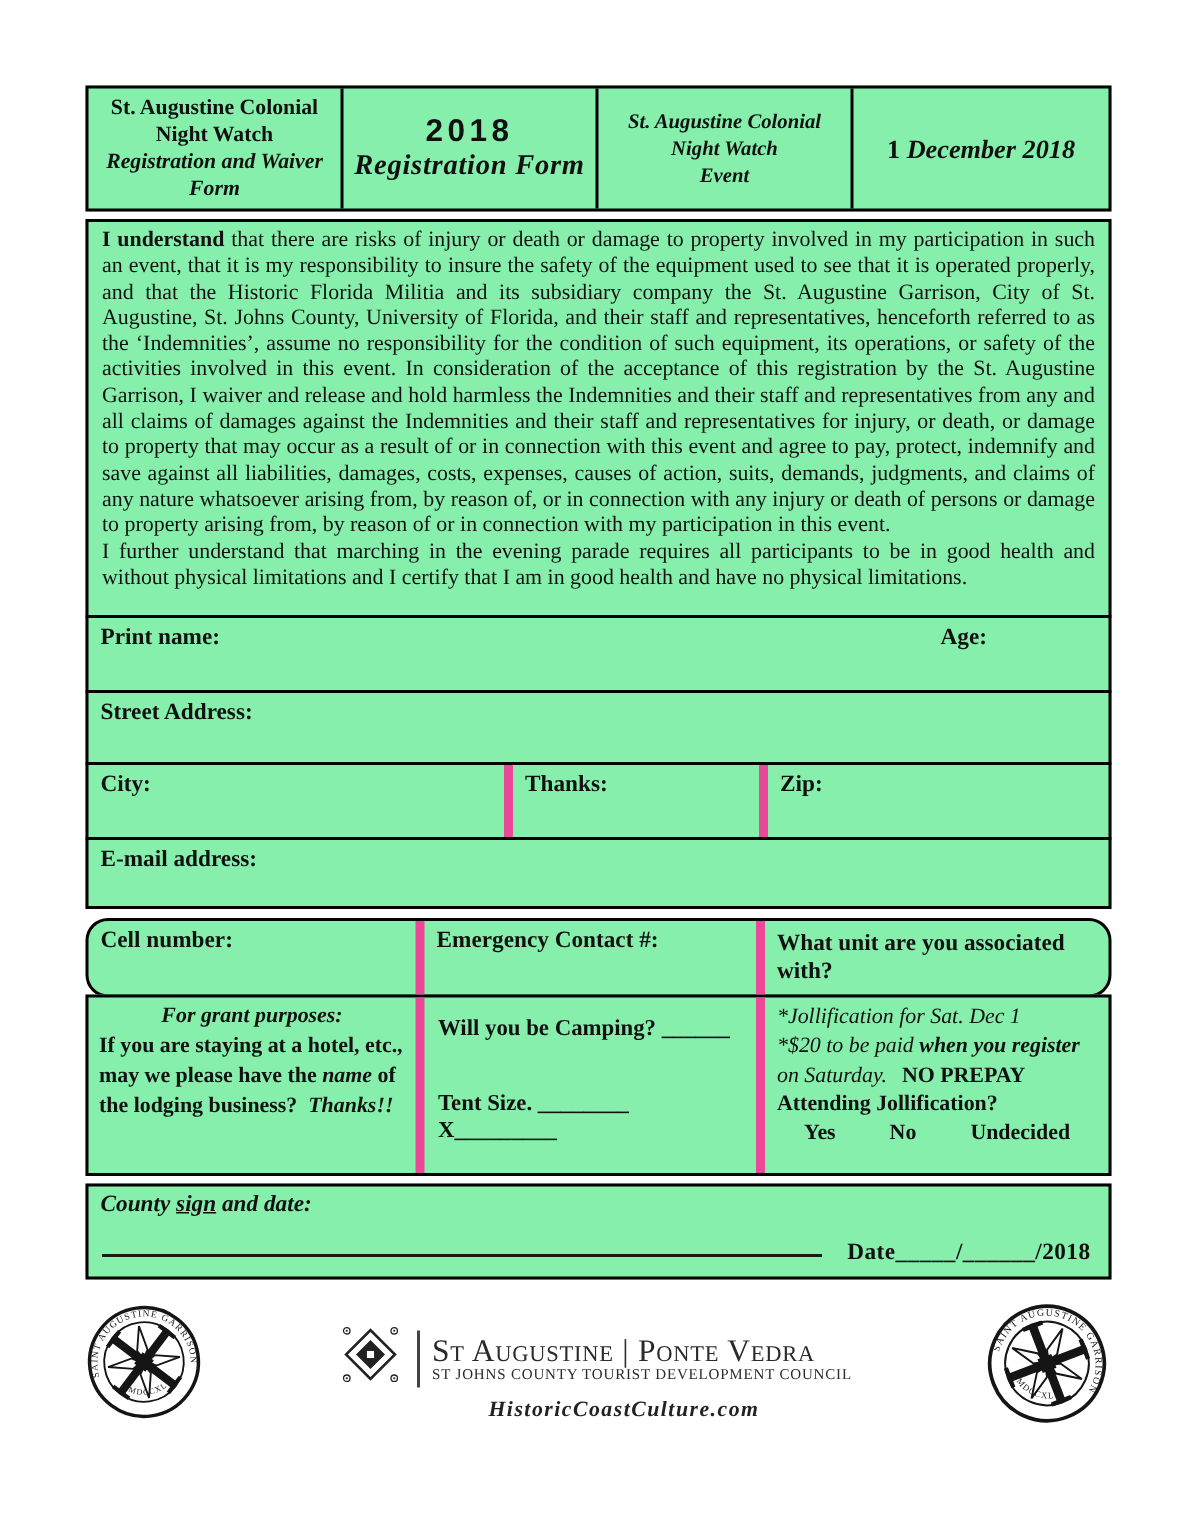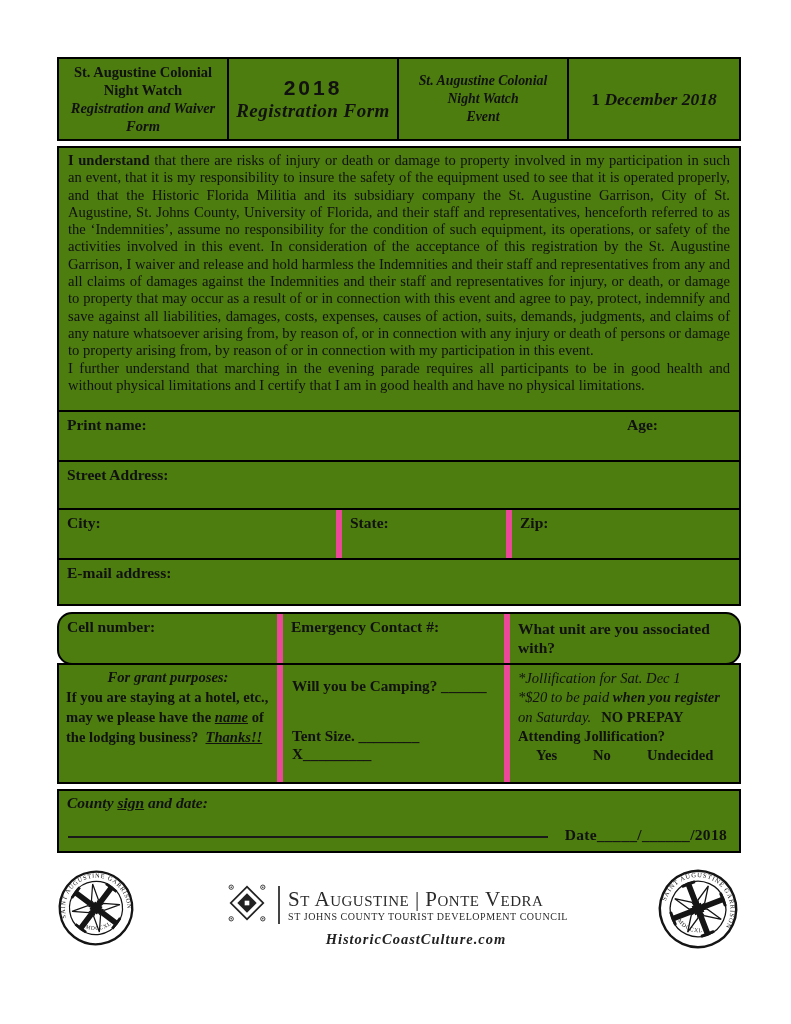--- a/index.html
+++ b/index.html
@@ -1,21 +1,21 @@
 <!DOCTYPE html>
 <html><head>
 <meta charset="utf-8">
 <style>
   * { box-sizing: border-box; }
   html,body { margin:0; padding:0; background:#ffffff; }
   body { width:791px; height:1024px; font-family:"Liberation Serif", serif; color:#111; }
   .page { position:relative; width:791px; height:1024px; background:#fff; overflow:hidden; }
   .content { position:absolute; left:57px; top:57px; width:684px; }
 
-  .box { border:2px solid #000; background:#4d7c0f; }
+  .box { border:2px solid #000; background:#86efac; }
 
   
   .header-table { display:flex; height:84px; }
   .header-cell { flex:1 1 25%; border-right:2px solid #000; display:flex; flex-direction:column; justify-content:center; align-items:center; text-align:center; padding:2px 4px; }
   .header-cell:last-child { border-right:none; }
   .h-org { font-weight:bold; font-size:14.5px; line-height:1.25; }
   .h-org-sub { font-weight:bold; font-style:italic; font-size:14.5px; line-height:1.25; }
   .h-year { font-family:"Liberation Sans", sans-serif; font-weight:bold; font-size:21px; letter-spacing:3px; line-height:1.15; }
   .h-formtitle { font-weight:bold; font-style:italic; font-size:19px; letter-spacing:0.5px; }
   .h-event { font-weight:bold; font-style:italic; font-size:13.8px; line-height:1.3; }
@@ -42,21 +42,21 @@
   
   .midtable { margin-top:6px; }
   .row-contact { height:53px; display:flex; padding:0;border-radius:15px; }
   .c-cell { width:224px; }
   .c-emerg { width:227px; }
   .c-unit { flex:1; border-right:none; }
   .c-unit .flabel { line-height:1.25; padding-top:5px; }
   .row-grant { height:121px; display:flex; padding:0; margin-top:-2px; }
   .g-left { width:224px; padding:3px 7px; font-weight:bold; font-size:14.6px; line-height:1.36; }
   .g-left .g-title { display:block; text-align:center; font-style:italic; }
-  .g-left .it { font-style:italic;text-decoration:underline; }
+  .g-left .it { font-style:italic; }
   .g-mid { width:227px; padding:12px 4px 6px 9px; font-weight:bold; font-size:15.2px; }
   .g-mid .tent { margin-top:32px; }
   .g-right { flex:1; border-right:none; padding:4px 4px 4px 8px; font-size:14.6px; }
   .g-right .jline { font-style:italic; line-height:1.33; }
   .g-right .jb { font-weight:bold; }
   .g-right .noprepay { font-style:normal; font-weight:bold; margin-left:10px; }
   .g-right .attending { font-weight:bold; line-height:1.33; }
   .g-right .opts { font-weight:bold; padding-left:18px; display:flex; gap:36px; }
 
   
@@ -120,21 +120,21 @@
 
     <div class="box frow row-street">
       <span class="flabel">Street Address:</span>
     </div>
 
     <div class="box frow row-city">
       <div class="cellsplit c-city">
         <span class="flabel">City:</span>
       </div>
       <div class="cellsplit c-state">
-        <span class="flabel">State:</span>
+        <span class="flabel">Thanks:</span>
       </div>
       <div class="cellsplit c-zip">
         <span class="flabel">Zip:</span>
       </div>
     </div>
 
     <div class="box frow row-email">
       <span class="flabel">E-mail address:</span>
     </div>
 

